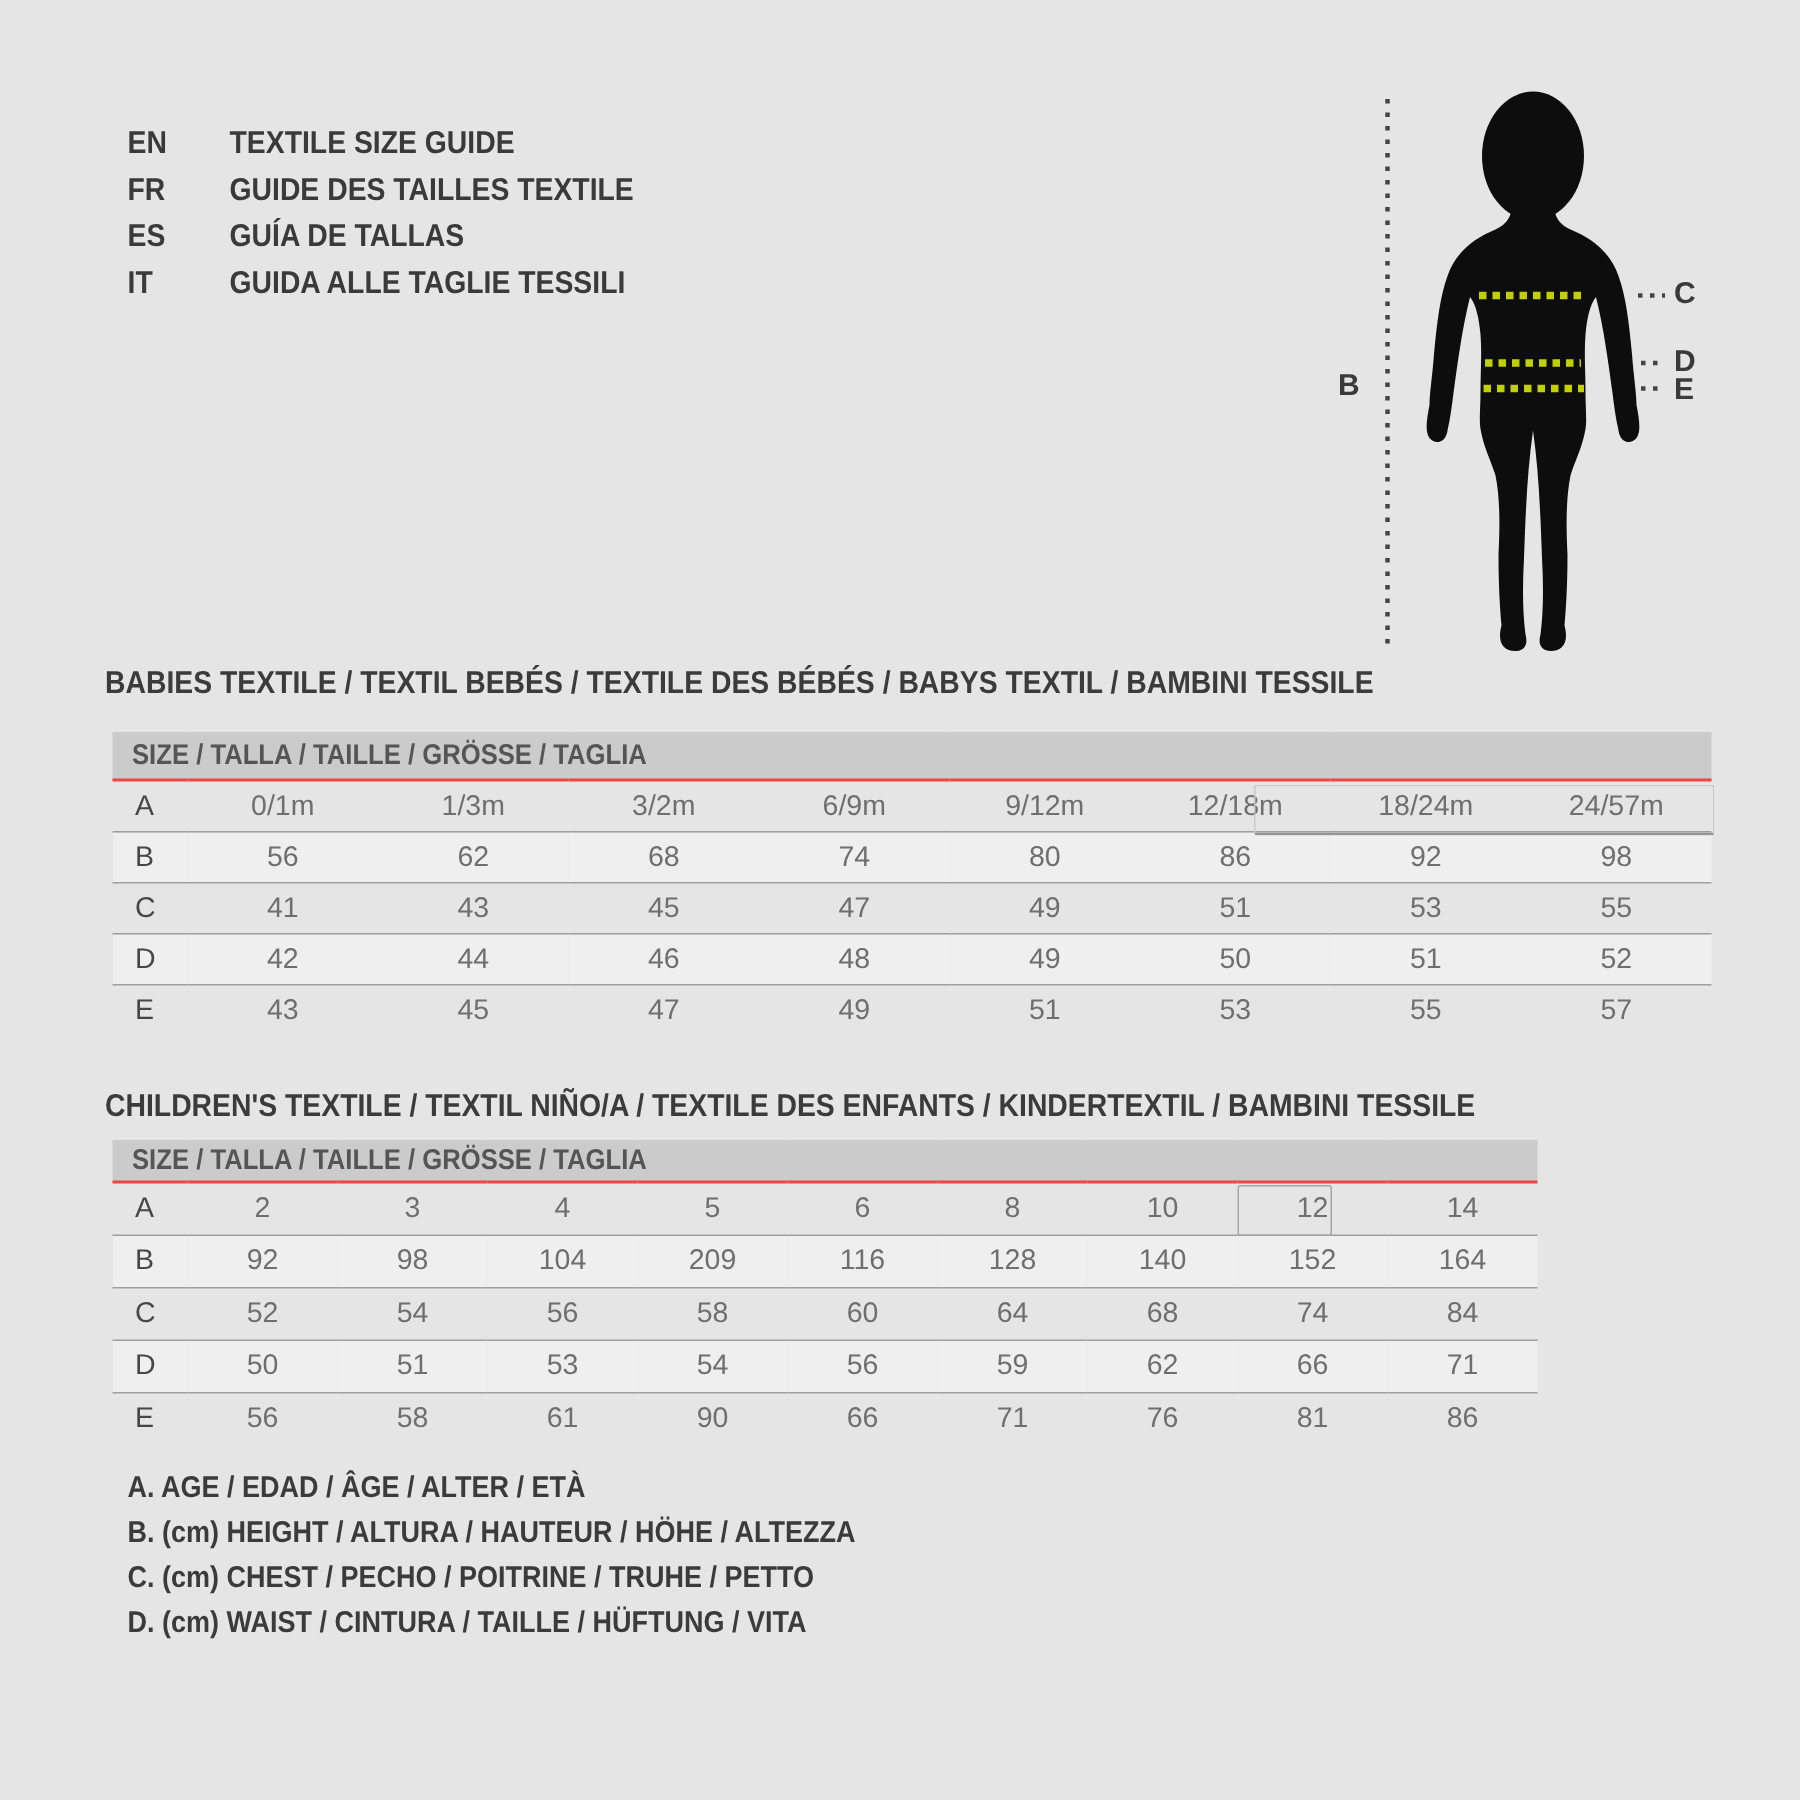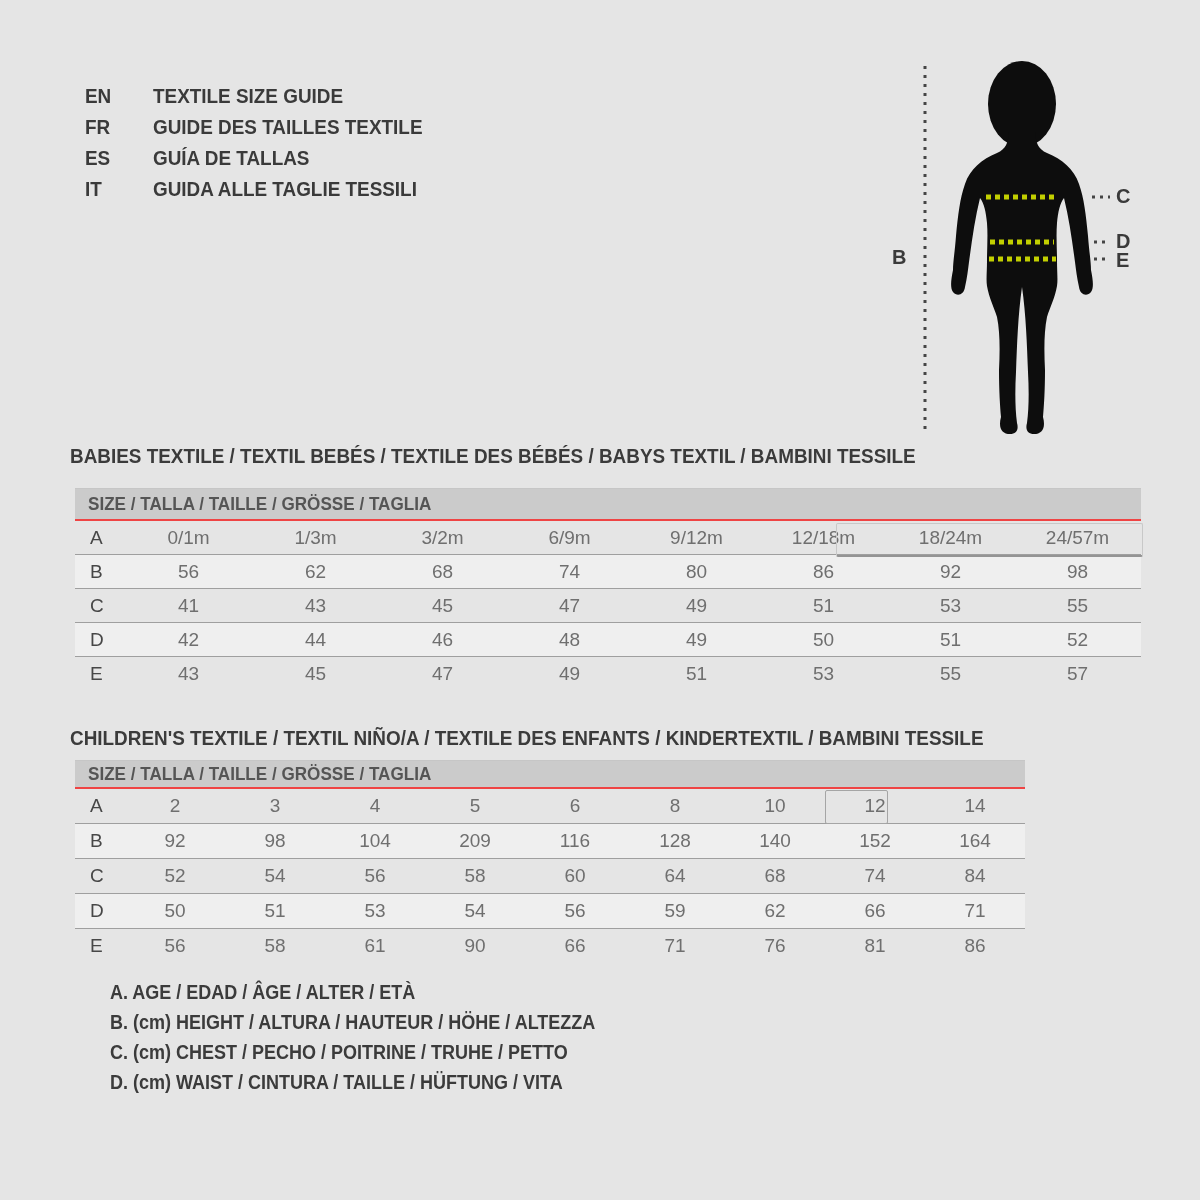--- a/index.html
+++ b/index.html
@@ -48,21 +48,21 @@
   .size-table tbody tr + tr{border-top:1px solid #9f9f9f;}
   .size-table tbody tr:nth-child(even){background:#efefef;}
 
   
   .hl-box{position:absolute;background:transparent;border-radius:2px;}
   .hl-babies{left:836px;top:523px;width:305px;height:31px;
     border:1px solid #c8c8c8;border-bottom:2px solid #949494;}
   .hl-children{left:825px;top:790px;width:61px;height:32px;border:1px solid #a5a5a5;}
 
   
-  .legend{position:absolute;left:85px;top:977px;margin-left:25px;}
+  .legend{position:absolute;left:85px;top:977px;}
   .legend-line{height:30px;line-height:30px;font-size:20px;font-weight:bold;color:#3b3b3b;white-space:nowrap;}
 </style>
 </head>
 <body>
 
 <div class="page">
 
   <div class="lang-block">
     <div class="lang-row">
       <span class="lang-code cond">EN</span><span class="cond">TEXTILE SIZE GUIDE</span>

